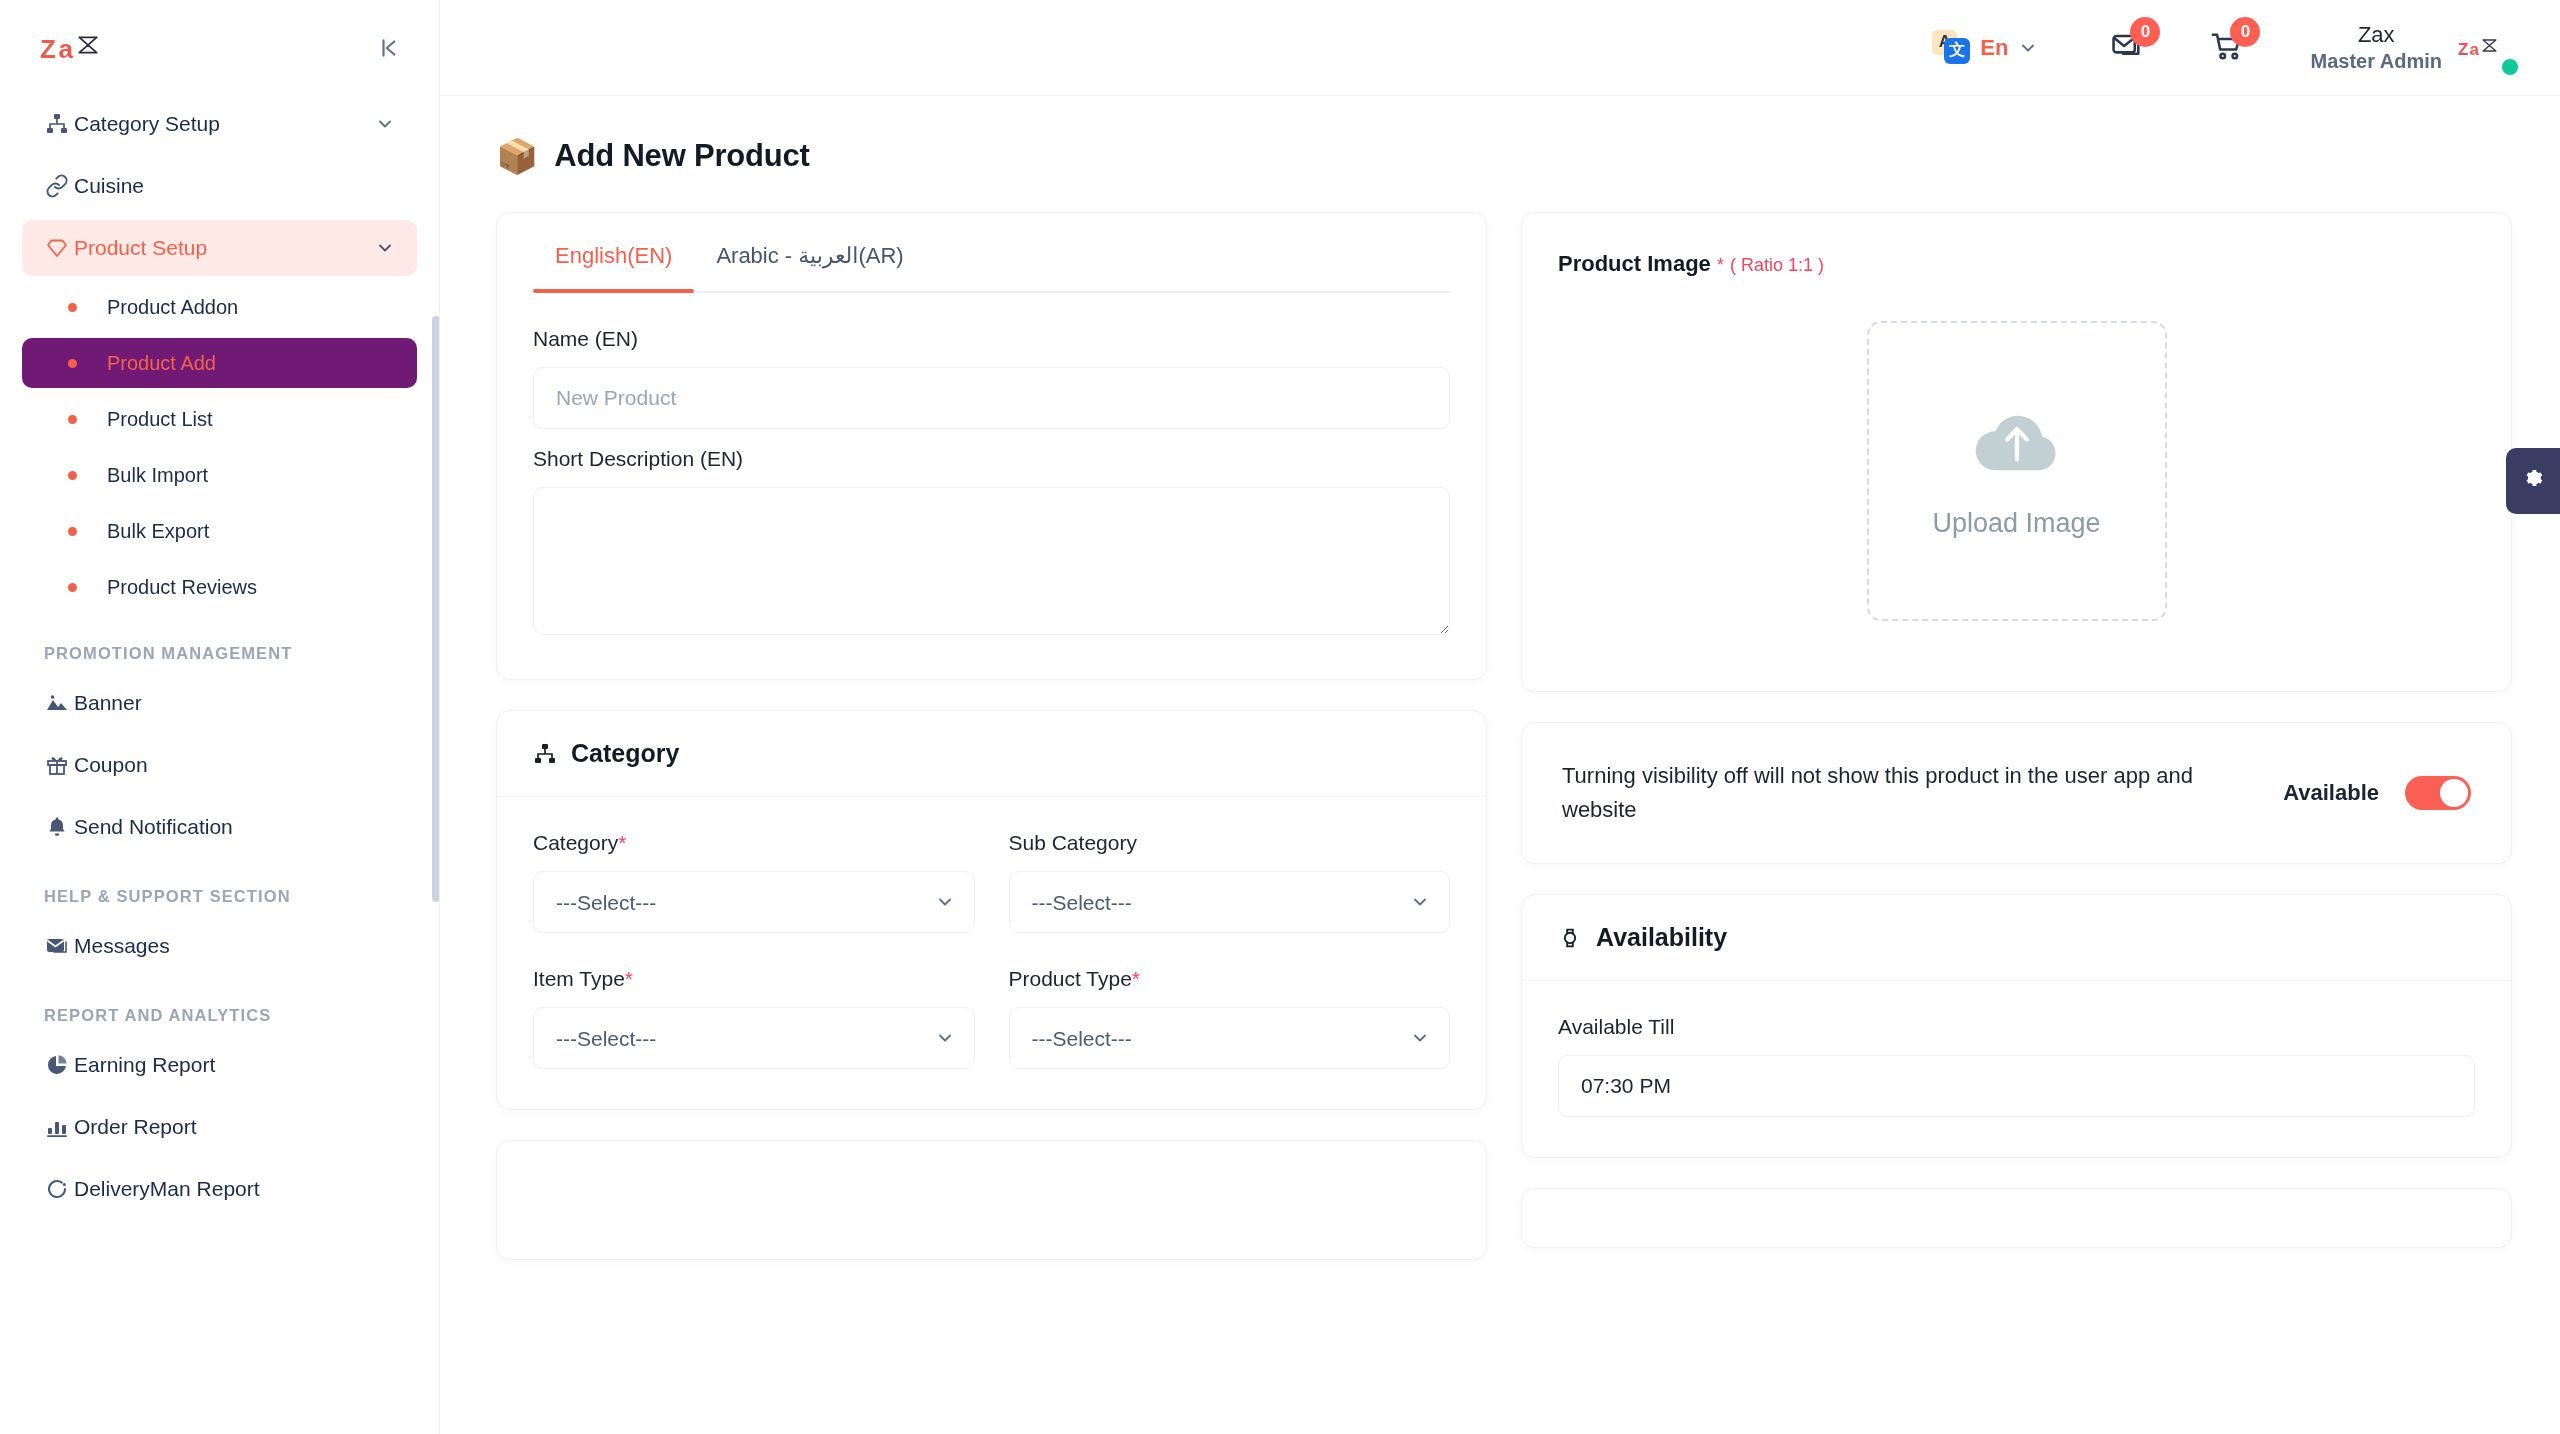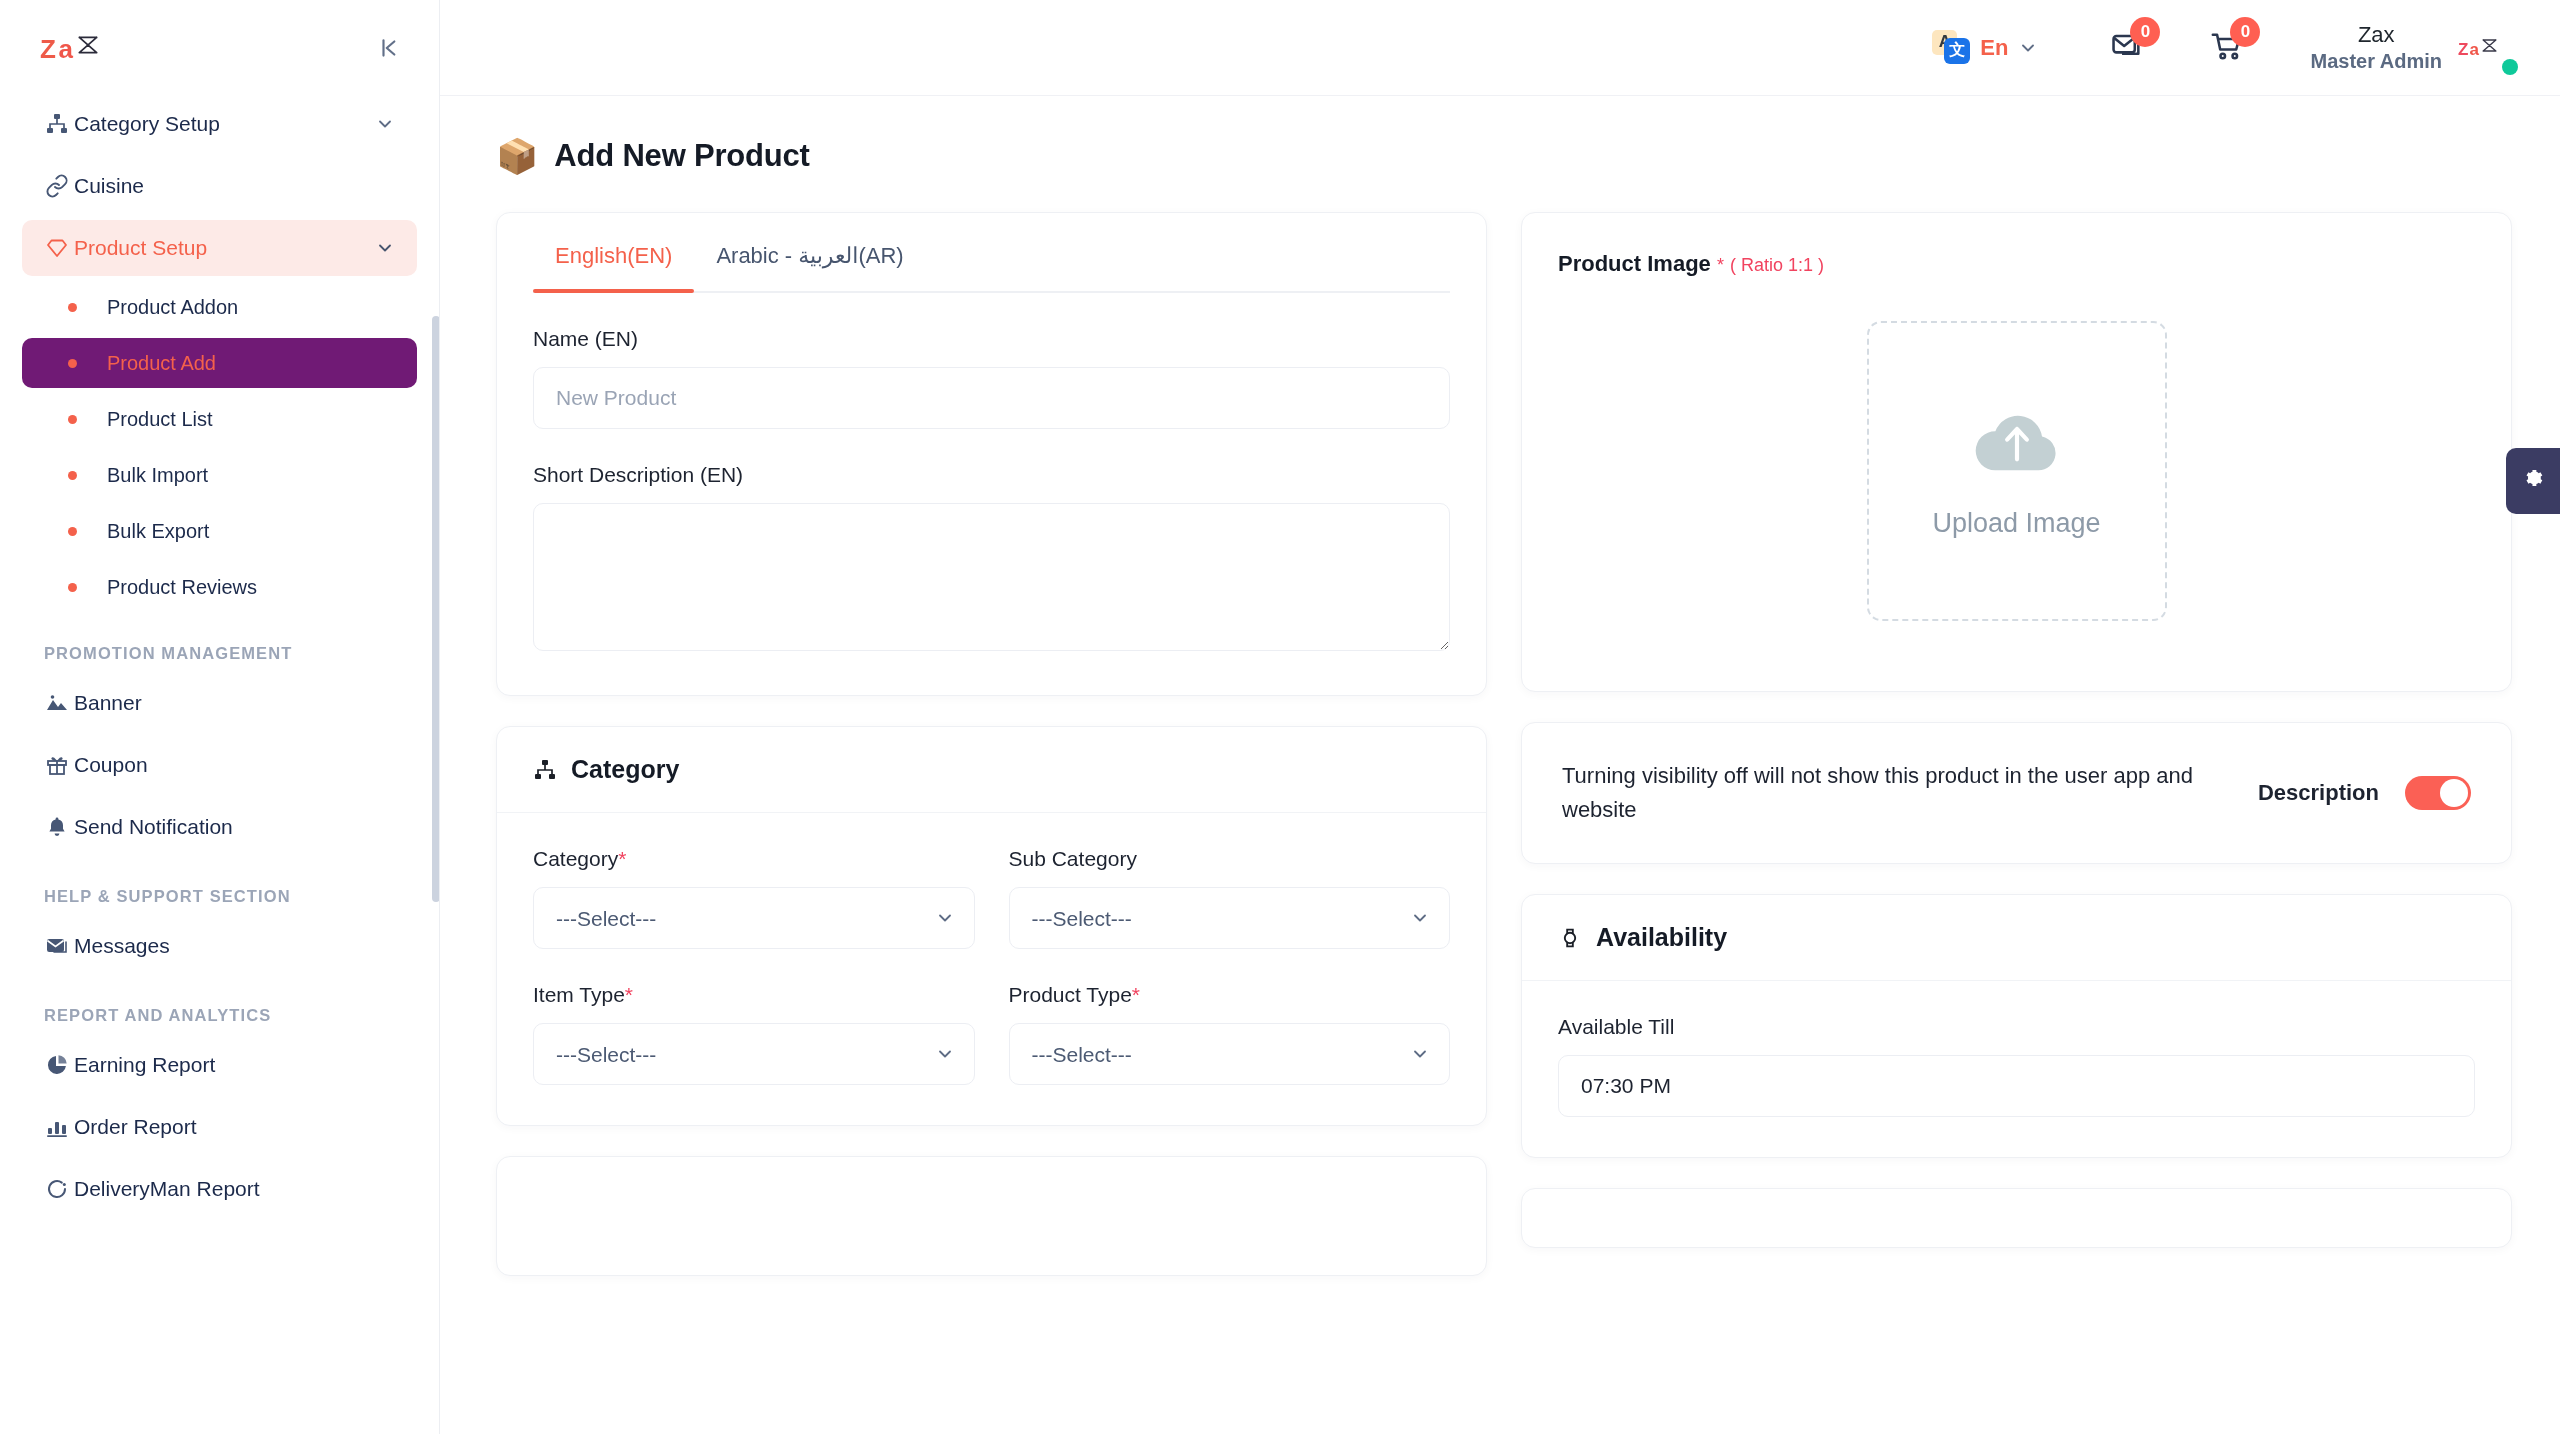--- a/index.html
+++ b/index.html
@@ -433,21 +433,21 @@
         <div class="col-left">
 
           <section class="card">
             <div class="tabs">
               <div class="tab active">English(EN)</div>
               <div class="tab">Arabic - العربية(AR)</div>
             </div>
             <div class="tab-rule"></div>
             <div class="form-body">
               <label class="field-label">Name (EN)</label>
-              <input class="input" style="margin-bottom: 34px;" placeholder="New Product">
+              <input class="input" style="margin-bottom: 18px;" placeholder="New Product">
               <label class="field-label">Short Description (EN)</label>
               <textarea class="textarea" style=""></textarea>
             </div>
           </section>
 
           <section class="card">
             <div class="card-head">
               <span class="ico">
                 <svg width="24" height="24" viewBox="0 0 24 24" fill="currentColor">
                   <rect x="9" y="2" width="6" height="5" rx="1"></rect>
@@ -544,21 +544,21 @@
                   </svg>
                 </span>
                 <span style="font-size:27px;color:#8d9aa8">Upload Image</span>
               </div>
             </div>
           </section>
 
           <section class="card">
             <div class="vis-card">
               <div class="vis-text">Turning visibility off will not show this product in the user app and website</div>
-              <div class="vis-label">Description</div>
+              <div class="vis-label">Available</div>
               <div class="toggle">
                 <span class="knob"></span>
               </div>
             </div>
           </section>
 
           <section class="card">
             <div class="card-head">
               <span class="ico">
                 <svg width="24" height="24" viewBox="0 0 24 24" fill="none" stroke="currentColor" stroke-width="1.9" stroke-linecap="round">

